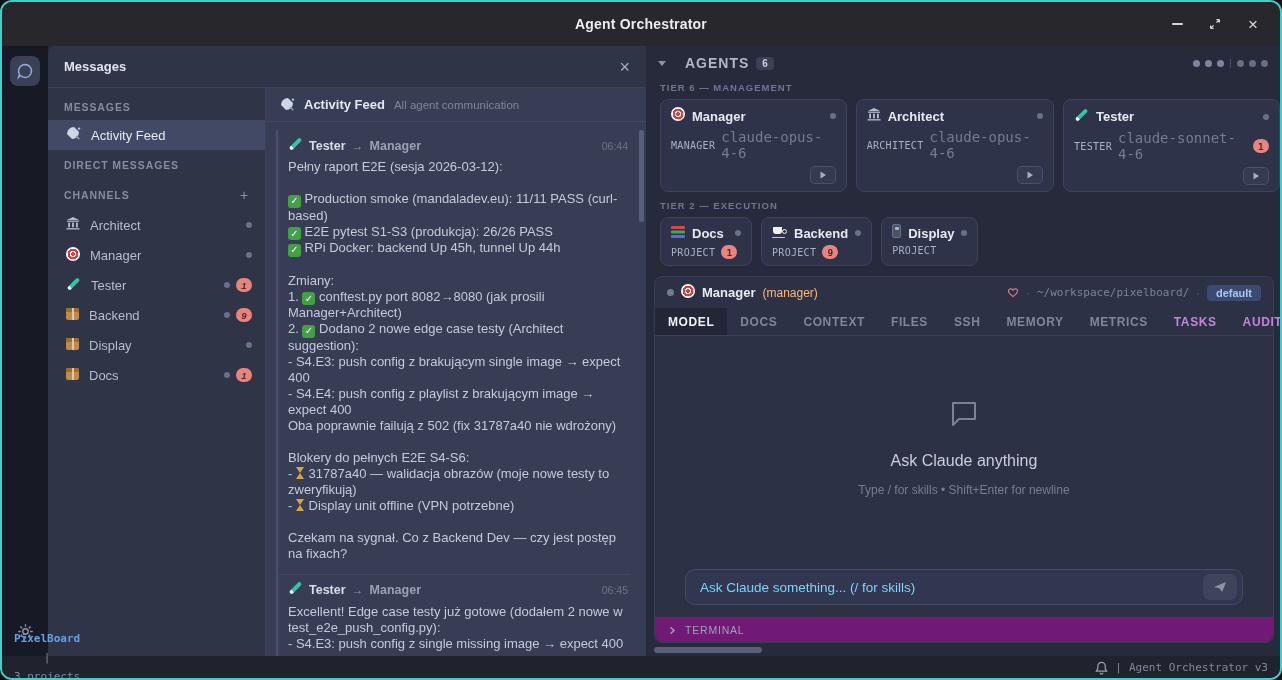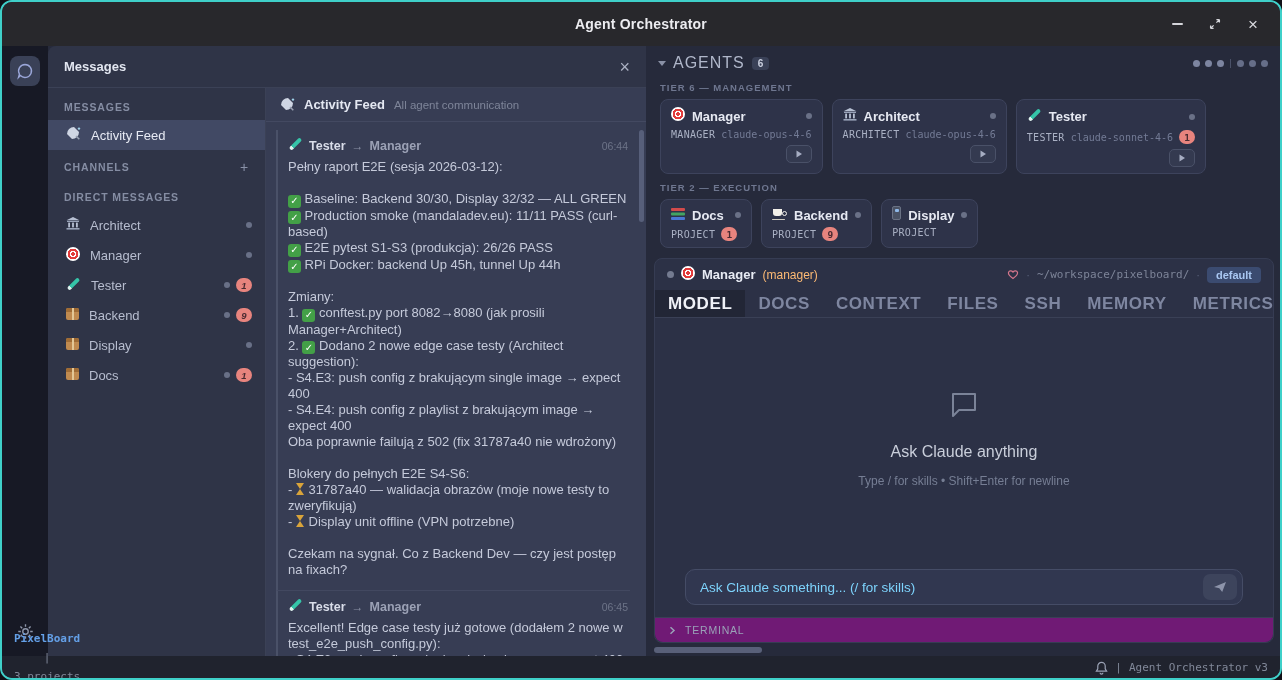--- a/index.html
+++ b/index.html
@@ -74,58 +74,58 @@
   .em-hg::after { content:''; position:absolute; bottom:0; left:0; border-left:4.5px solid transparent;
                   border-right:4.5px solid transparent; border-bottom:6px solid #d9a43a; }
   .feed-vthumb { position:absolute; right:2px; top:42px; width:5px; height:92px; border-radius:3px;
                  background:#575f7a; }
 
   
   .right { flex:1; display:flex; flex-direction:column; padding:6px 0 0 8px; min-width:0; }
   .agents-bar { height:22px; display:flex; align-items:center; gap:7px; padding:0 12px 0 4px; flex:none; }
   .caret-down { width:0; height:0; border-left:4px solid transparent; border-right:4px solid transparent;
                 border-top:5px solid #8a91a6; }
-  .agents-title { font-size:16px; font-weight:normal; letter-spacing:1px; color:#b0b7ca; }
+  .agents-title { font-size:14px; font-weight:bold; letter-spacing:1px; color:#b0b7ca;margin-left:12px; }
   .count-badge { background:#3a4157; color:#ccd1e0; font-size:10px; font-weight:bold;
                  border-radius:4px; padding:1px 6px; }
   .dots { margin-left:auto; display:flex; align-items:center; gap:5px; }
   .dots .d { width:7px; height:7px; border-radius:50%; background:#7d85a0; }
   .dots .d.dim { background:#666e88; }
   .dots .sep { width:1px; height:9px; background:#4a5168; margin:0 1px; }
 
   .tier-label { font-size:9.5px; font-weight:bold; letter-spacing:1px; color:#6f7790; margin:8px 0 6px 6px; flex:none; }
   .tier-row { display:flex; gap:9px; padding-left:6px; flex:none; }
   .card { background:#2e3349; border:1px solid #3d435c; border-radius:8px; padding:7px 10px 6px; min-width:138px; }
   .card-top { display:flex; align-items:center; gap:7px; }
   .card-name { font-weight:bold; font-size:13px; color:#e6e9f2; }
   .card-dot { margin-left:auto; width:6px; height:6px; border-radius:50%; background:#6a7187; }
   .card-mid { display:flex; align-items:center; gap:6px; margin-top:4px;
               font-family:"DejaVu Sans Mono", monospace; }
   .card-role { font-size:10px; color:#aab1c4; letter-spacing:0.3px; }
-  .card-model { font-size:10px; color:#737b95; }
+  .card-model { font-size:14px; color:#737b95; }
   .card-play { margin-top:5px; display:flex; justify-content:flex-end; }
   .play-btn { width:26px; height:18px; border:1px solid #4a5168; border-radius:5px;
               display:flex; align-items:center; justify-content:center; background:#343a50; }
   .card2 { background:#2e3349; border:1px solid #3d435c; border-radius:8px; padding:6px 10px; min-width:92px; }
   .card2 .card-mid { margin-top:3px; }
 
   
   .detail { flex:1; margin:10px 6px 0 0; background:#2c3146; border:1px solid #363c53;
             border-radius:8px; display:flex; flex-direction:column; min-height:0; }
   .det-head { height:31px; display:flex; align-items:center; gap:7px; padding:0 12px; flex:none; }
   .det-dot { width:7px; height:7px; border-radius:50%; background:#747b90; }
   .det-name { font-weight:bold; font-size:13px; color:#e8ebf4; }
   .det-role { font-size:12px; color:#fdba74; }
   .det-right { margin-left:auto; display:flex; align-items:center; gap:7px; }
   .det-path { font-family:"DejaVu Sans Mono", monospace; font-size:11px; color:#7d8498; }
   .det-sep { color:#5a617a; font-size:11px; }
   .def-badge { background:#3b4b70; color:#a9c7f2; font-weight:bold; font-size:11px;
                padding:2px 9px; border-radius:4px; }
   .tabs { display:flex; height:28px; border-bottom:1px solid #3a4056; flex:none; }
-  .tab { padding:0 13px; display:flex; align-items:center; font-size:17px; letter-spacing:0.6px;
+  .tab { padding:0 13px; display:flex; align-items:center; font-size:12px; letter-spacing:0.6px;
          color:#7e86a0; font-weight:bold; }
   .tab.active { background:#222636; color:#f0f2f8; }
   .tab.accent { color:#c585d6; }
 
   .det-content { flex:1; display:flex; flex-direction:column; align-items:center; justify-content:center; }
   .empty-title { margin-top:24px; font-size:16px; color:#c9ceda; }
   .empty-hint { margin-top:13px; font-size:12px; color:#767e94; }
 
   .input-row { flex:none; padding:8px 30px 12px; }
   .input-box { height:36px; border:1px solid #454c66; border-radius:10px; background:#313750;
@@ -218,25 +218,25 @@
         <div class="mp-list">
           <div class="list-label">MESSAGES</div>
           <div class="list-item active">
             <span class="ic-slot"><svg class="ic" width="15" height="15" viewBox="0 0 15 15">
                   <path d="M1 8 A 7 7 0 0 1 8 1 L 13 6 A 7 7 0 0 1 6 13 Z" fill="#cfd6e4"></path>
                   <line x1="10" y1="10" x2="13.3" y2="13.3" stroke="#9aa2b4" stroke-width="1.5"></line>
                   <circle cx="13" cy="2.6" r="1.2" fill="#9fd0e8"></circle>
                 </svg></span>
             <span>Activity Feed</span>
           </div>
+          <div class="list-label">DIRECT MESSAGES</div>
           <div class="list-label">
             <span>CHANNELS</span>
             <span class="plus">+</span>
           </div>
-          <div class="list-label">DIRECT MESSAGES</div>
           <div>
   <div class="list-item">
     <span class="ic-slot"><svg class="ic" width="14" height="13" viewBox="0 0 14 13">
                     <path d="M7 0 L13.5 3.2 H0.5 Z" fill="#b6bfd2"></path>
                     <rect x="1" y="3.8" width="12" height="1.2" fill="#98a2b8"></rect>
                     <rect x="2.2" y="5.6" width="1.8" height="4.8" fill="#b6bfd2"></rect>
                     <rect x="6.1" y="5.6" width="1.8" height="4.8" fill="#b6bfd2"></rect>
                     <rect x="10" y="5.6" width="1.8" height="4.8" fill="#b6bfd2"></rect>
                     <rect x="0.5" y="11" width="13" height="1.6" fill="#98a2b8"></rect>
                   </svg></span>
@@ -309,21 +309,20 @@
     <div class="msg-head">
       <span class="ic-slot"><span class="ic ic-pen"></span></span>
       <span class="msg-from">Tester</span>
       <span class="msg-arrow">→</span>
       <span class="msg-to">Manager</span>
       <span class="msg-time">06:44</span>
     </div>
     <div class="msg-body">
                   <div class="msg-line">Pełny raport E2E (sesja 2026-03-12):</div>
                   <div class="msg-line blank"></div>
-                  <div class="msg-line"><span class="em-check">✓</span> Baseline: Backend 30/30, Display 32/32 — ALL GREEN</div>
                   <div class="msg-line"><span class="em-check">✓</span> Production smoke (mandaladev.eu): 11/11 PASS (curl-based)</div>
                   <div class="msg-line"><span class="em-check">✓</span> E2E pytest S1-S3 (produkcja): 26/26 PASS</div>
                   <div class="msg-line"><span class="em-check">✓</span> RPi Docker: backend Up 45h, tunnel Up 44h</div>
                   <div class="msg-line blank"></div>
                   <div class="msg-line">Zmiany:</div>
                   <div class="msg-line">1. <span class="em-check">✓</span> conftest.py port 8082→8080 (jak prosili Manager+Architect)</div>
                   <div class="msg-line">2. <span class="em-check">✓</span> Dodano 2 nowe edge case testy (Architect suggestion):</div>
                   <div class="msg-line">  - S4.E3: push config z brakującym single image → expect 400</div>
                   <div class="msg-line">  - S4.E4: push config z playlist z brakującym image → expect 400</div>
                   <div class="msg-line">  Oba poprawnie failują z 502 (fix 31787a40 nie wdrożony)</div>

